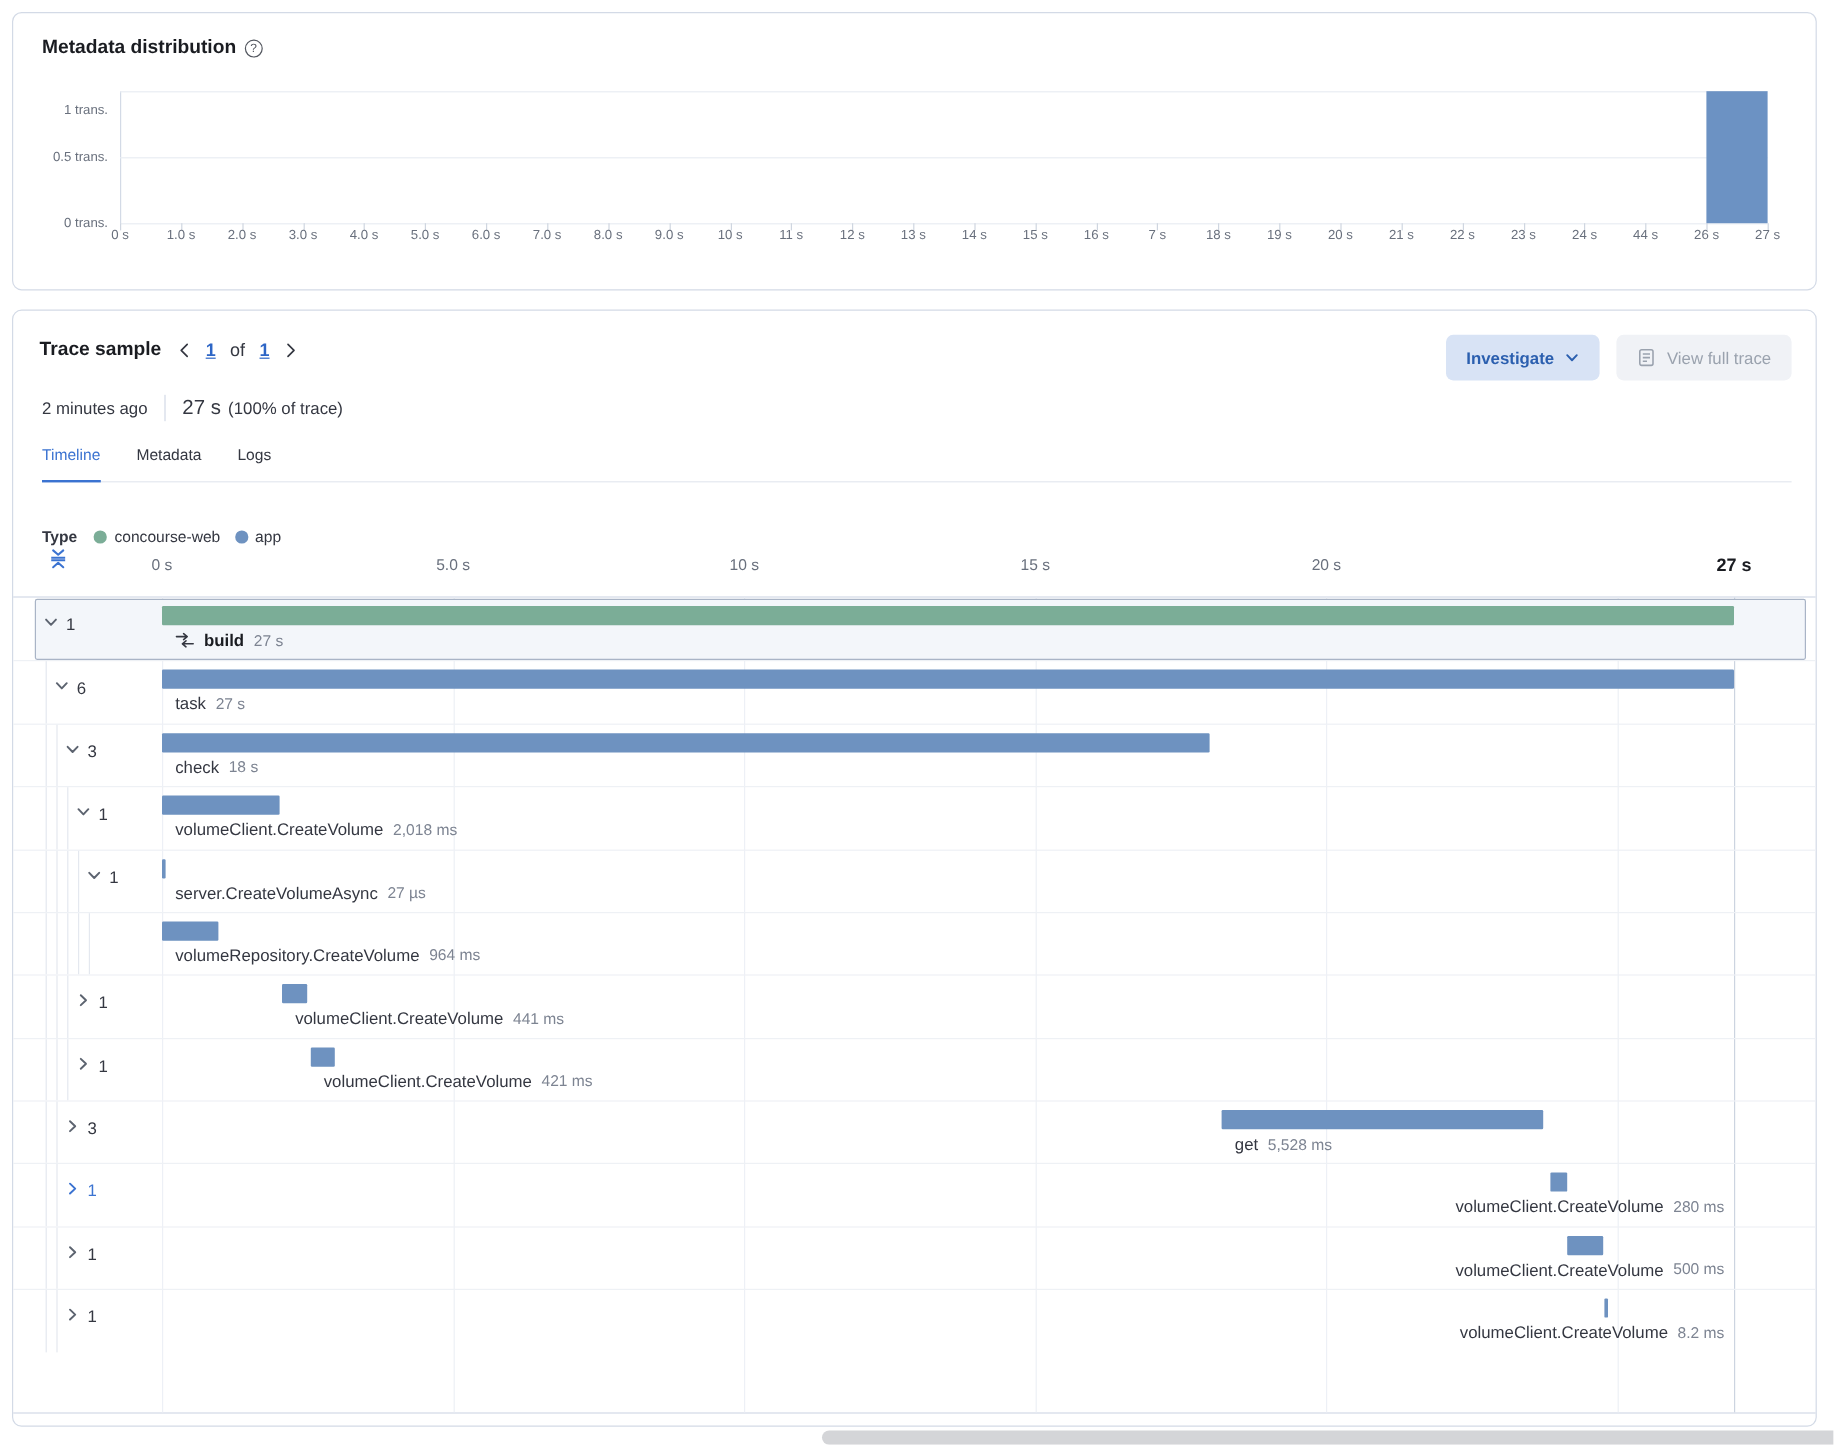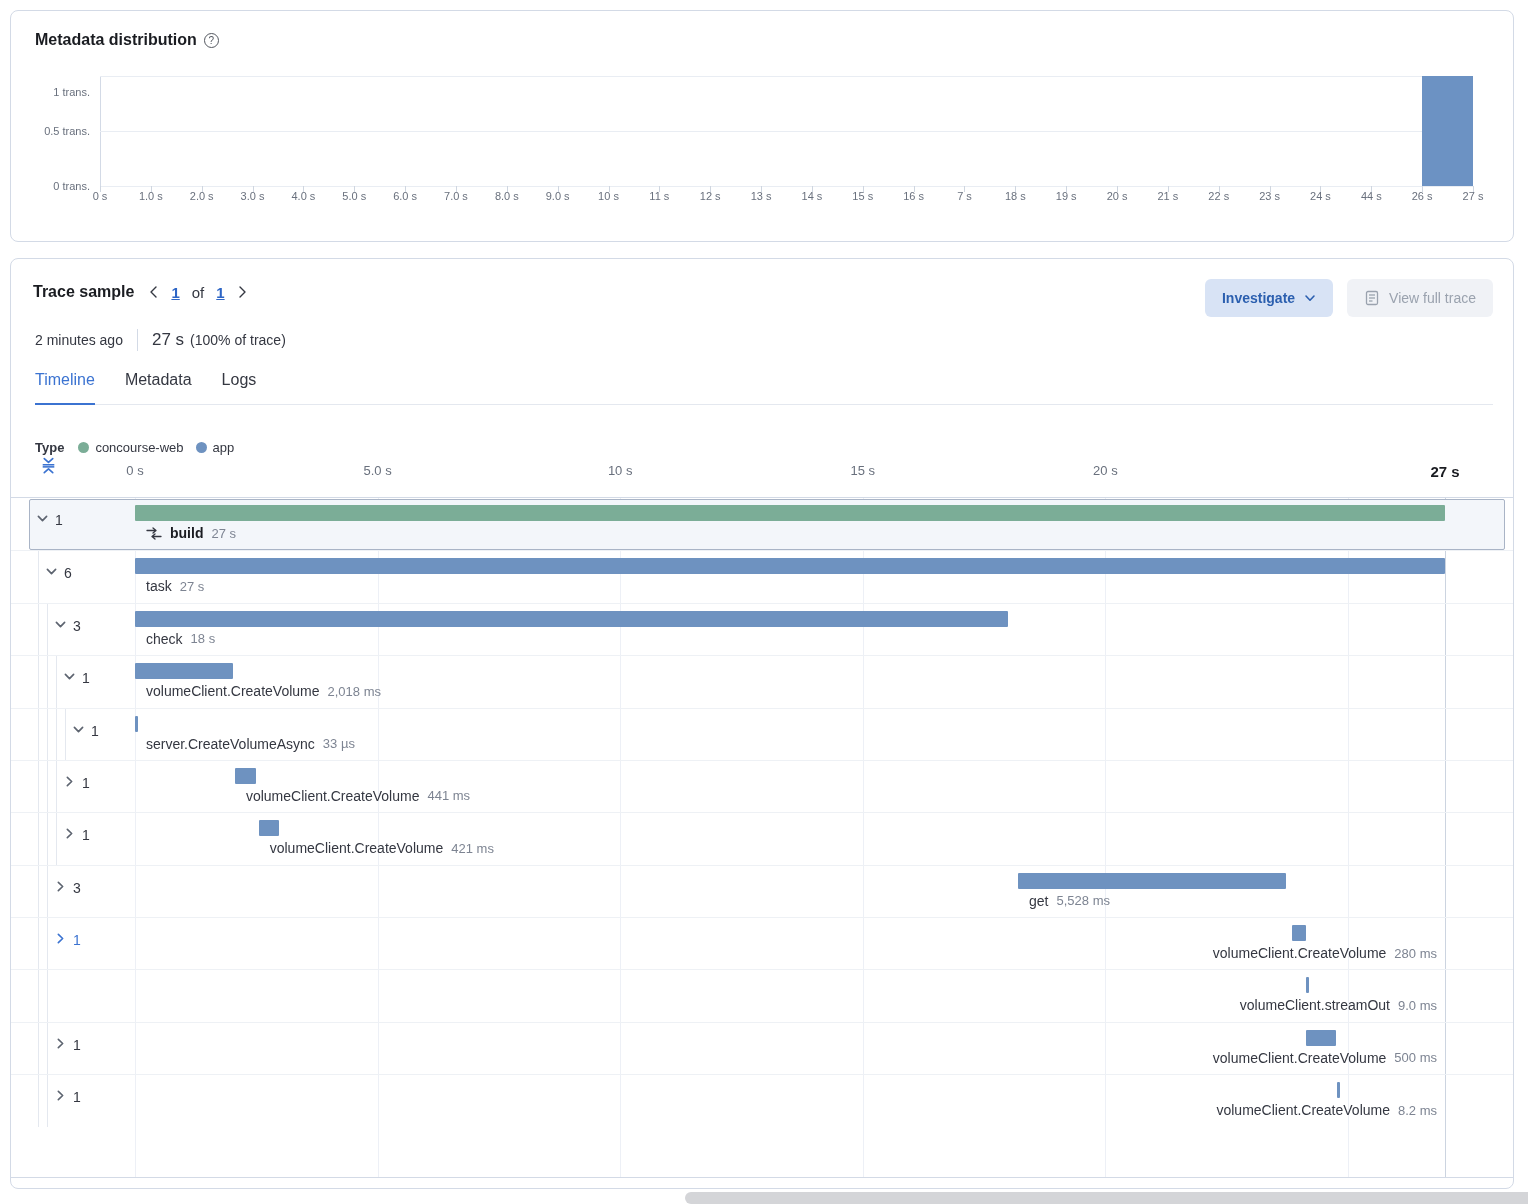--- a/index.html
+++ b/index.html
@@ -26,21 +26,21 @@
   .pag-num { color:#2e66c6; font-weight:bold; text-decoration:underline; cursor:pointer; }
   .ts-actions { position:absolute; right:20px; top:20px; display:flex; gap:14px; }
   .btn { display:flex; align-items:center; gap:9px; border:none; border-radius:6px; font-size:14px; font-weight:bold; padding:0 17px; height:38px; cursor:pointer; font-family:inherit; }
   .btn-investigate { background:#d8e3f5; color:#2b5faf; }
   .btn-viewfull { background:#f0f2f6; color:#9aa2ae; font-weight:normal; }
   .ts-sub { position:absolute; left:24px; top:70px; display:flex; align-items:center; font-size:14px; color:#343741; }
   .ts-sub .dur { font-size:17px; }
   .ts-sub .pct { margin-left:6px; font-size:14px; }
   .vdiv { width:1px; height:22px; background:#d3dae6; margin:0 14px; }
   .ts-tabs { position:absolute; left:24px; right:20px; top:112px; display:flex; gap:30px; border-bottom:1px solid #e4e8ef; }
-  .tab { font-size:16px; padding-bottom:14px; color:#343741; cursor:pointer; }
+  .tab { font-size:13px; padding-bottom:14px; color:#343741; cursor:pointer; }
   .tab.active { color:#3b73d1; border-bottom:2px solid #3b73d1; margin-bottom:-1px; font-weight:normal; }
   .legend { position:absolute; left:24px; top:181px; display:flex; align-items:center; gap:12px; font-size:13px; }
   .legend .lg-label { font-weight:bold; margin-right:2px; }
   .lg-item { display:flex; align-items:center; gap:6px; }
   .dot { width:11px; height:11px; border-radius:50%; display:inline-block; }
   .collapse-btn { position:absolute; left:28px; top:197px; background:none; border:none; cursor:pointer; }
   #timeline-axis { position:absolute; left:0; right:0; top:204px; height:30px; }
   .ax-lab { position:absolute; transform:translateX(-50%); font-size:13px; color:#69707d; white-space:nowrap; }
   .ax-lab.emph { font-size:15px; font-weight:bold; color:#1a1c21; }
   #waterfall { position:absolute; left:0; right:0; top:238px; height:681px; border-top:1px solid #d3dae6; border-bottom:1px solid #d3dae6; }
@@ -289,21 +289,33 @@
         <div class="guide" style="left: 36px;"></div>
         <div class="guide" style="left: 45px;"></div>
         <div class="guide" style="left: 54px;"></div>
         <button class="chev" style="left: 60px;"><svg width="13" height="13" viewBox="0 0 12 12">
             <polyline points="2.2,4 6,8 9.8,4" fill="none" stroke="currentColor" stroke-width="1.5" stroke-linecap="round" stroke-linejoin="round"></polyline>
           </svg></button>
         <div class="cnt" style="left: 80px;">1</div>
         <div class="bar" style="left: 124px; width: 2.5px; background: rgb(110, 146, 192);"></div>
         <div class="slab" style="left: 135px;">
           <span class="nm">server.CreateVolumeAsync</span>
-          <span class="du">33 µs</span>
+          <span class="du">27 µs</span>
+        </div>
+      </div>
+      <div class="wrow">
+        <div class="guide" style="left: 27px;"></div>
+        <div class="guide" style="left: 36px;"></div>
+        <div class="guide" style="left: 45px;"></div>
+        <div class="guide" style="left: 54px;"></div>
+        <div class="guide" style="left: 63px;"></div>
+        <div class="bar" style="left: 124px; width: 46.7719px; background: rgb(110, 146, 192);"></div>
+        <div class="slab" style="left: 135px;">
+          <span class="nm">volumeRepository.CreateVolume</span>
+          <span class="du">964 ms</span>
         </div>
       </div>
       <div class="wrow">
         <div class="guide" style="left: 27px;"></div>
         <div class="guide" style="left: 36px;"></div>
         <div class="guide" style="left: 45px;"></div>
         <button class="chev" style="left: 51px;"><svg width="13" height="13" viewBox="0 0 12 12" style="transform:rotate(-90deg)">
             <polyline points="2.2,4 6,8 9.8,4" fill="none" stroke="currentColor" stroke-width="1.5" stroke-linecap="round" stroke-linejoin="round"></polyline>
           </svg></button>
         <div class="cnt" style="left: 71px;">1</div>
@@ -349,29 +361,20 @@
         <div class="cnt hl" style="left: 62px;">1</div>
         <div class="bar" style="left: 1281.17px; width: 13.5852px; background: rgb(110, 146, 192);"></div>
         <div class="slab" style="right: 76px;">
           <span class="nm">volumeClient.CreateVolume</span>
           <span class="du">280 ms</span>
         </div>
       </div>
       <div class="wrow">
         <div class="guide" style="left: 27px;"></div>
         <div class="guide" style="left: 36px;"></div>
-        <div class="bar" style="left: 1295.24px; width: 2.5px; background: rgb(110, 146, 192);"></div>
-        <div class="slab" style="right: 76px;">
-          <span class="nm">volumeClient.streamOut</span>
-          <span class="du">9.0 ms</span>
-        </div>
-      </div>
-      <div class="wrow">
-        <div class="guide" style="left: 27px;"></div>
-        <div class="guide" style="left: 36px;"></div>
         <button class="chev" style="left: 42px;"><svg width="13" height="13" viewBox="0 0 12 12" style="transform:rotate(-90deg)">
             <polyline points="2.2,4 6,8 9.8,4" fill="none" stroke="currentColor" stroke-width="1.5" stroke-linecap="round" stroke-linejoin="round"></polyline>
           </svg></button>
         <div class="cnt" style="left: 62px;">1</div>
         <div class="bar" style="left: 1295.24px; width: 30.0815px; background: rgb(110, 146, 192);"></div>
         <div class="slab" style="right: 76px;">
           <span class="nm">volumeClient.CreateVolume</span>
           <span class="du">500 ms</span>
         </div>
       </div>

